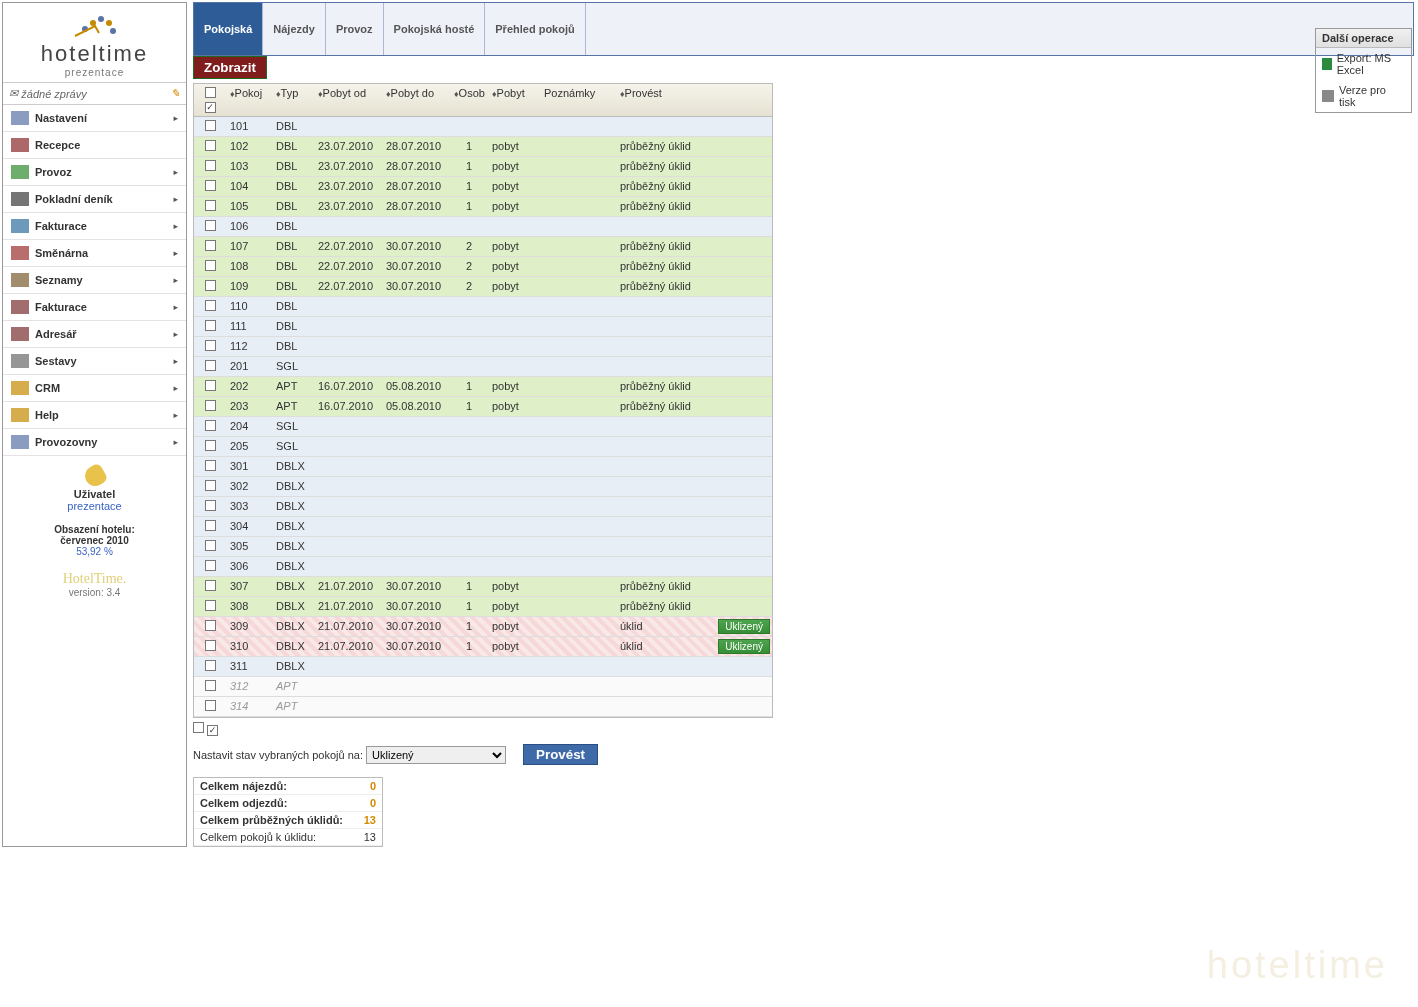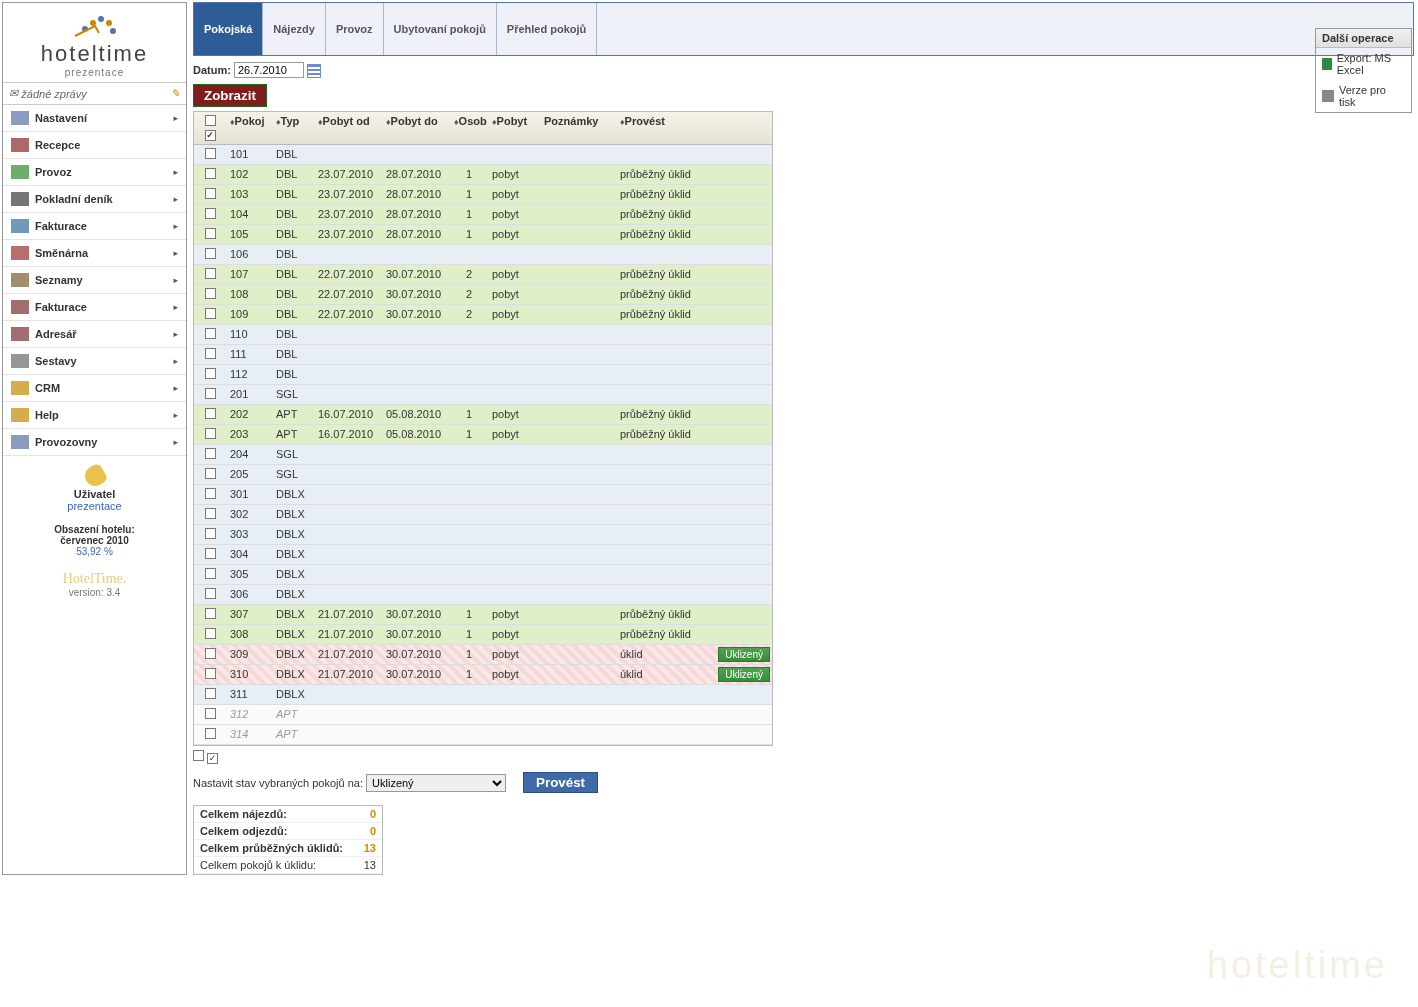--- a/index.html
+++ b/index.html
@@ -24,21 +24,21 @@
 .ht-logo-small { font-family: cursive; color: #e0cf7a; font-size: 14px; }
 .main { flex: 1; padding: 2px 4px; }
 .tabs { border: 1px solid #5874a6; background: #eef1f8; display: flex; }
 .tab { padding: 20px 10px; border-right: 1px solid #aab8d6; color: #555; font-weight: bold; cursor: pointer; }
 .tab.active { background: #2d5c97; color: #fff; }
 .date-row { padding: 6px 0; font-weight: bold; }
 .date-input { border: 1px solid #999; padding: 1px 3px; font-size: 11px; width: 70px; }
 .cal-ico { display: inline-block; width: 14px; height: 14px; vertical-align: middle; background: repeating-linear-gradient(#6a8ed6 0 2px,#fff 2px 4px); border: 1px solid #6a8ed6; }
 .btn-show { background: #7f1d1d; color: #fff; border: 1px solid #1f6a1f; padding: 3px 10px; font-weight: bold; cursor: pointer; }
 .grid { border: 1px solid #bbb; margin-top: 4px; width: 580px; }
-.grid-head { background: linear-gradient(#f5f3ea,#e6e2d3); display: flex; border-bottom: 1px solid #bbb; font-weight: bold; }
+.grid-head { background: linear-gradient(#f5f3ea,#e6e2d3); display: flex; border-bottom: 1px solid #bbb; font-weight: normal; }
 .grid-head > div, .grid-row > div { padding: 3px 4px; }
 .col-chk { width: 32px; text-align: center; }
 .col-room { width: 46px; }
 .col-typ { width: 42px; }
 .col-od { width: 68px; }
 .col-do { width: 68px; }
 .col-osob { width: 38px; text-align: center; }
 .col-pobyt { width: 52px; }
 .col-pozn { width: 76px; }
 .col-prov { flex: 1; }
@@ -168,28 +168,23 @@
       <div class="ht-logo-small">HotelTime.</div>
       <div>version: 3.4</div>
     </div>
   </div>
 
   <div class="main">
     <div class="tabs" id="tabs">
         <div class="tab active">Pokojská</div>
         <div class="tab">Nájezdy</div>
         <div class="tab">Provoz</div>
-        <div class="tab">Ubytovaní pokojů</div>
+        <div class="tab">Pokojská hosté</div>
         <div class="tab">Přehled pokojů</div>
       </div>
-    <div class="date-row">
-      <span>Datum:</span>
-      <input class="date-input" value="26.7.2010" style="">
-      <span class="cal-ico"></span>
-    </div>
     <button class="btn-show">Zobrazit</button>
 
     <div class="grid">
       <div class="grid-head">
         <div class="col-chk">
           <span class="chk"></span>
           <span class="chk checked"></span>
         </div>
         <div class="col-room"><span class="sort">♦</span><span>Pokoj</span></div>
         <div class="col-typ"><span class="sort">♦</span><span>Typ</span></div>

